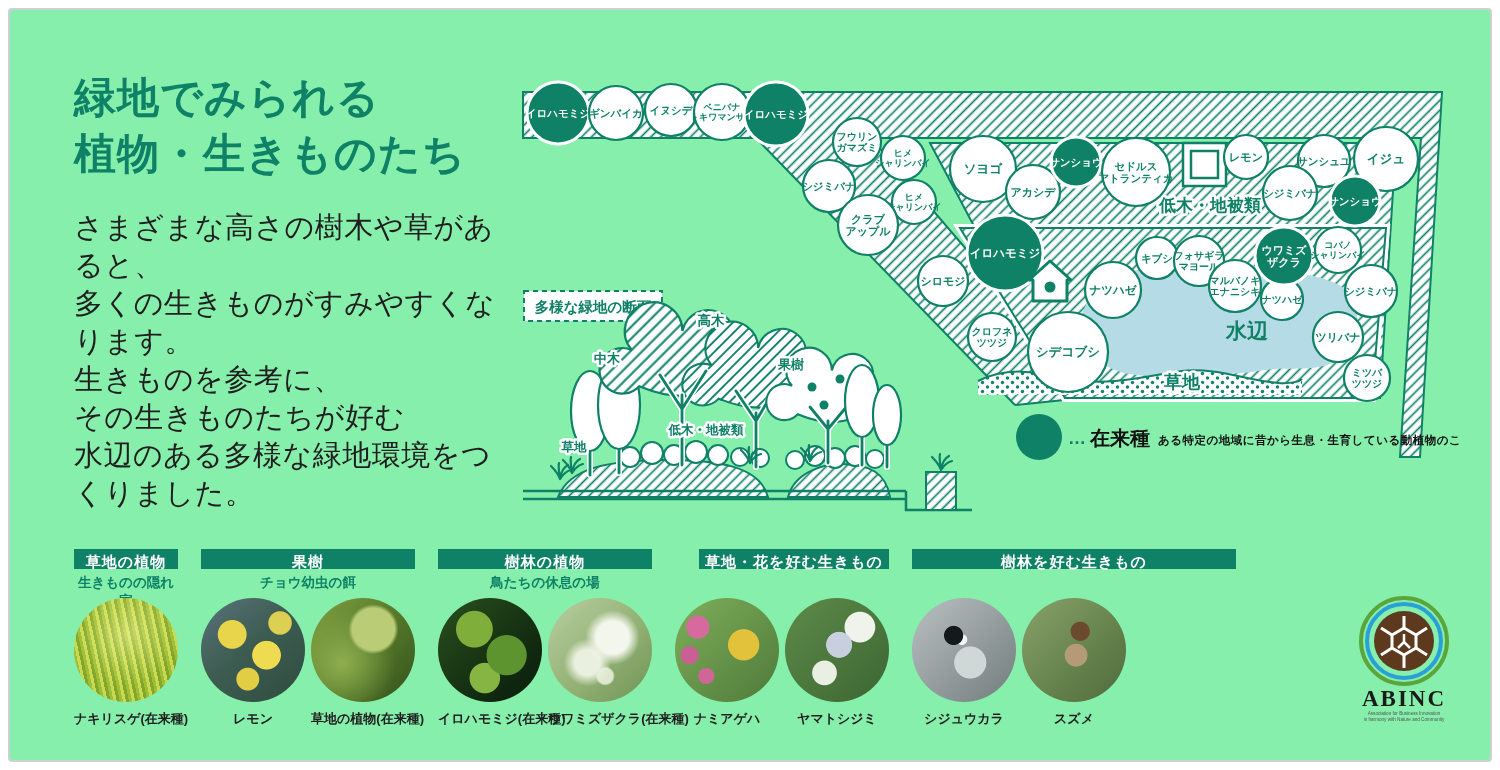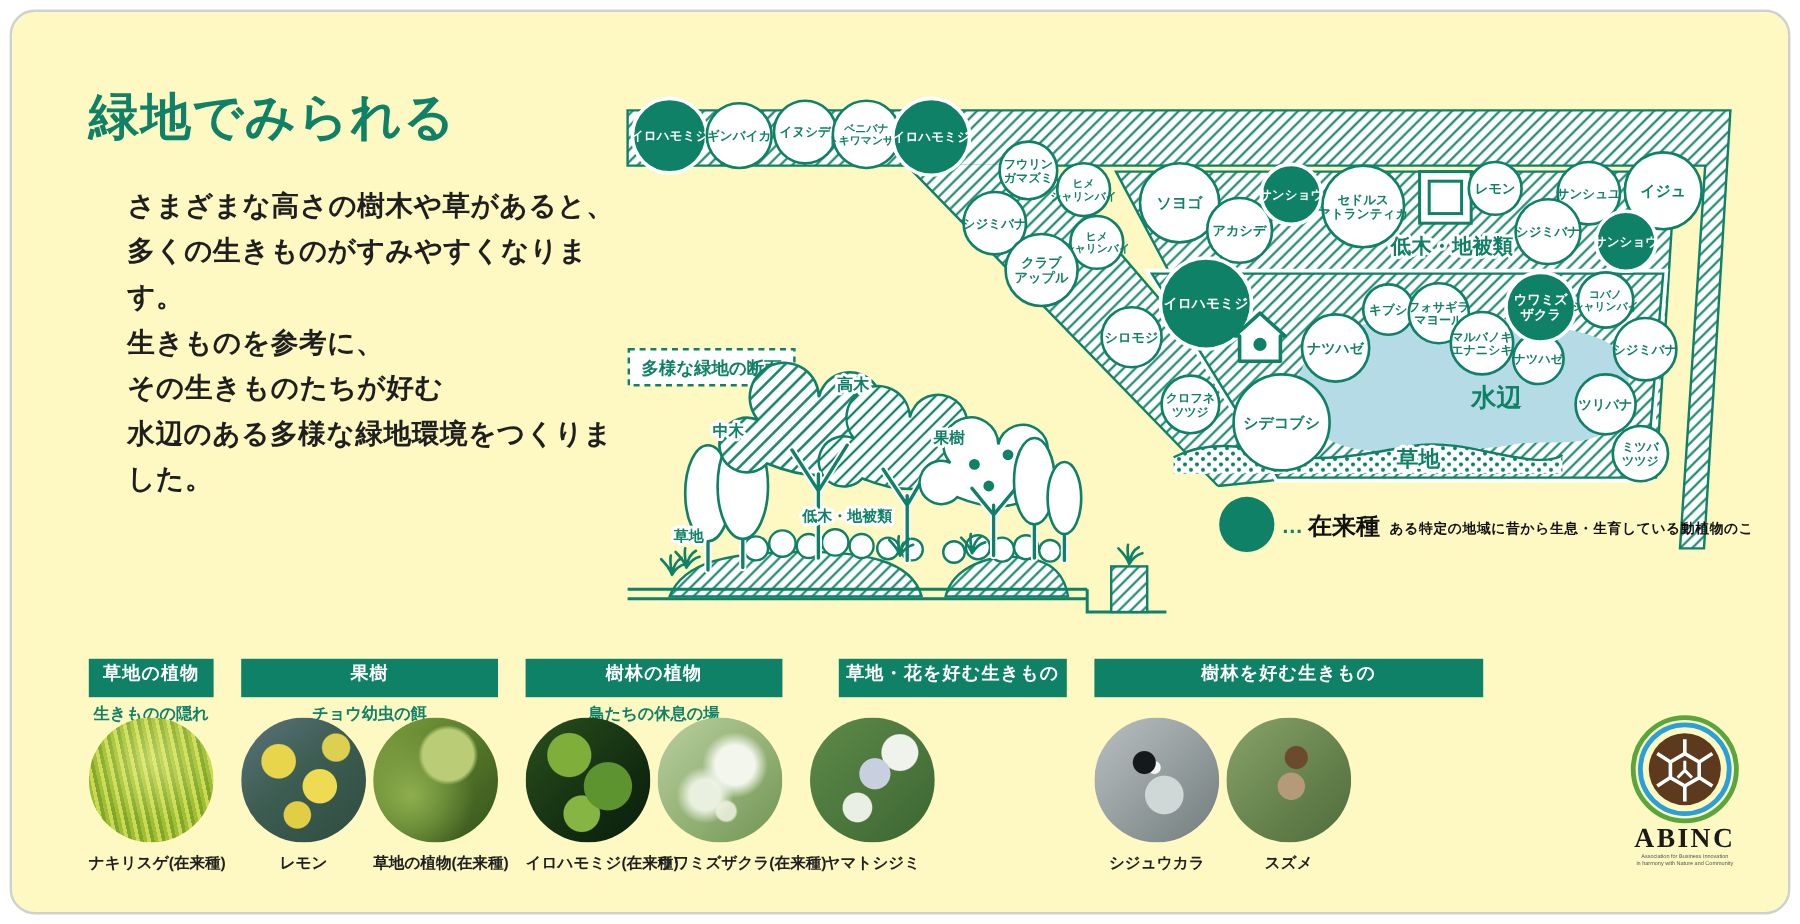--- a/index.html
+++ b/index.html
@@ -1,44 +1,44 @@
 <!DOCTYPE html>
 <html><head>
 <meta charset="utf-8">
 <style>
   :root{ --green:#0e8166; --water:#b5dce6; --ink:#1f1f1f; }
   *{box-sizing:border-box; margin:0; padding:0;}
   html,body{width:1500px;height:770px;background:#fff;font-family:"Liberation Sans","DejaVu Sans",sans-serif;}
-  .canvas{position:absolute;left:8px;top:8px;width:1484px;height:754px;background:#fef9c3;
-          border:2px solid #cdd1d3;border-radius:21px;overflow:hidden;}
+  .canvas{position:absolute;left:8px;top:8px;width:1484px;height:754px;background:#86efac;
+          border:2px solid #cdd1d3;border-radius:4px;overflow:hidden;}
   
   .intro{position:absolute;left:64px;top:60px;width:440px;}
   .title{color:var(--green);font-size:42px;font-weight:800;line-height:56px;letter-spacing:1px;}
   .body{margin-top:26px;}
-  .body div{font-size:23px;font-weight:700;color:var(--ink);line-height:38px;letter-spacing:.5px;margin-left:32px;}
+  .body div{font-size:29px;font-weight:400;color:var(--ink);line-height:38px;letter-spacing:.5px;}
   
   .map-svg{position:absolute;left:500px;top:55px;width:950px;height:470px;}
   .band{fill:url(#hatch);stroke:var(--green);stroke-width:2;}
   .bandline{fill:none;stroke:var(--green);stroke-width:2;}
   .node{fill:#fff;stroke:var(--green);stroke-width:2.2;}
   .node.native{fill:var(--green);stroke:#fff;stroke-width:3;}
   .node-label{fill:var(--green);font-weight:800;text-anchor:middle;font-family:"Liberation Sans","DejaVu Sans",sans-serif;}
   .node-label.native-label{fill:#fff;}
   .area-label{fill:var(--green);font-weight:800;text-anchor:middle;}
   .halo{paint-order:stroke;stroke:#fff;stroke-width:5px;stroke-linejoin:round;}
   .legend-term{fill:#111;font-weight:800;}
   .legend-def{fill:#111;font-weight:700;letter-spacing:.5px;}
   .cs-label{fill:var(--green);font-weight:800;text-anchor:middle;}
   .cs-line{fill:none;stroke:var(--green);stroke-width:2.5;}
   .casing{fill:none;stroke:#fff;stroke-width:6;stroke-linecap:round;}
   .branch{fill:none;stroke:var(--green);stroke-width:2.8;stroke-linecap:round;}
   .tuft{fill:none;stroke:var(--green);stroke-width:2.2;stroke-linecap:round;}
   
   .cat{position:absolute;top:539px;}
-  .cat-header{height:32px;background:var(--green);color:#fff;font-size:15px;font-weight:800;
+  .cat-header{height:20px;background:var(--green);color:#fff;font-size:15px;font-weight:800;
               text-align:center;line-height:26px;letter-spacing:1px;}
   .cat-sub{margin-top:5px;color:var(--green);font-size:13.5px;font-weight:800;text-align:center;}
   .cat-items{position:absolute;top:49px;left:0;display:flex;gap:6px;}
   .cat-item{width:104px;}
   .photo{width:104px;height:104px;border-radius:50%;}
   .caption{margin-top:8px;font-size:13px;font-weight:800;color:var(--ink);text-align:center;white-space:nowrap;}
   
   .ph-grass{background:radial-gradient(circle at 50% 35%,rgba(255,255,170,.45),rgba(0,0,0,0) 60%),
             repeating-linear-gradient(78deg,#9ebe35 0 3px,#c9da52 3px 6px,#83a62a 6px 9px);}
   .ph-lemon{background:radial-gradient(circle at 30% 35%,#e9d54b 0 14%,rgba(0,0,0,0) 15%),
@@ -82,20 +82,21 @@
   .logo{position:absolute;left:1346px;top:584px;width:96px;height:134px;}
 </style>
 </head>
 <body>
 
 <div class="canvas">
 
   <div class="intro">
     <div class="title">
       <div>緑地でみられる</div>
+      <div>植物・生きものたち</div>
     </div>
     <div class="body">
       <div>さまざまな高さの樹木や草があると、</div>
       <div>多くの生きものがすみやすくなります。</div>
       <div>生きものを参考に、</div>
       <div>その生きものたちが好む</div>
       <div>水辺のある多様な緑地環境をつくりました。</div>
     </div>
   </div>
 
@@ -335,20 +336,24 @@
           <div class="cat-item">
             <div class="photo ph-cherry"></div>
             <div class="caption">ウワミズザクラ(在来種)</div>
           </div>
         </div>
       </div>
       <div class="cat" style="left: 665px; width: 214px; padding-left: 24px;">
         <div class="cat-header">草地・花を好む生きもの</div>
         <div class="cat-items">
           <div class="cat-item">
+            <div class="photo ph-swallowtail"></div>
+            <div class="caption">ナミアゲハ</div>
+          </div>
+          <div class="cat-item">
             <div class="photo ph-blue-butterfly"></div>
             <div class="caption">ヤマトシジミ</div>
           </div>
         </div>
       </div>
       <div class="cat" style="left: 902px; width: 324px;">
         <div class="cat-header">樹林を好む生きもの</div>
         <div class="cat-items">
           <div class="cat-item">
             <div class="photo ph-tit"></div>

